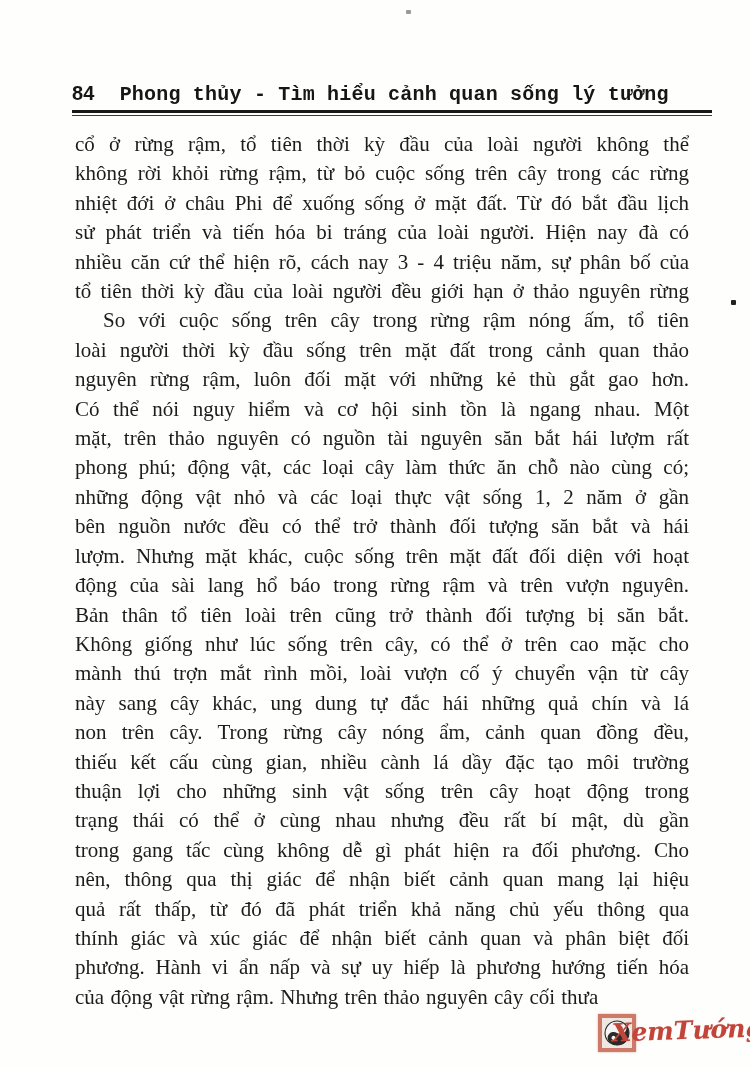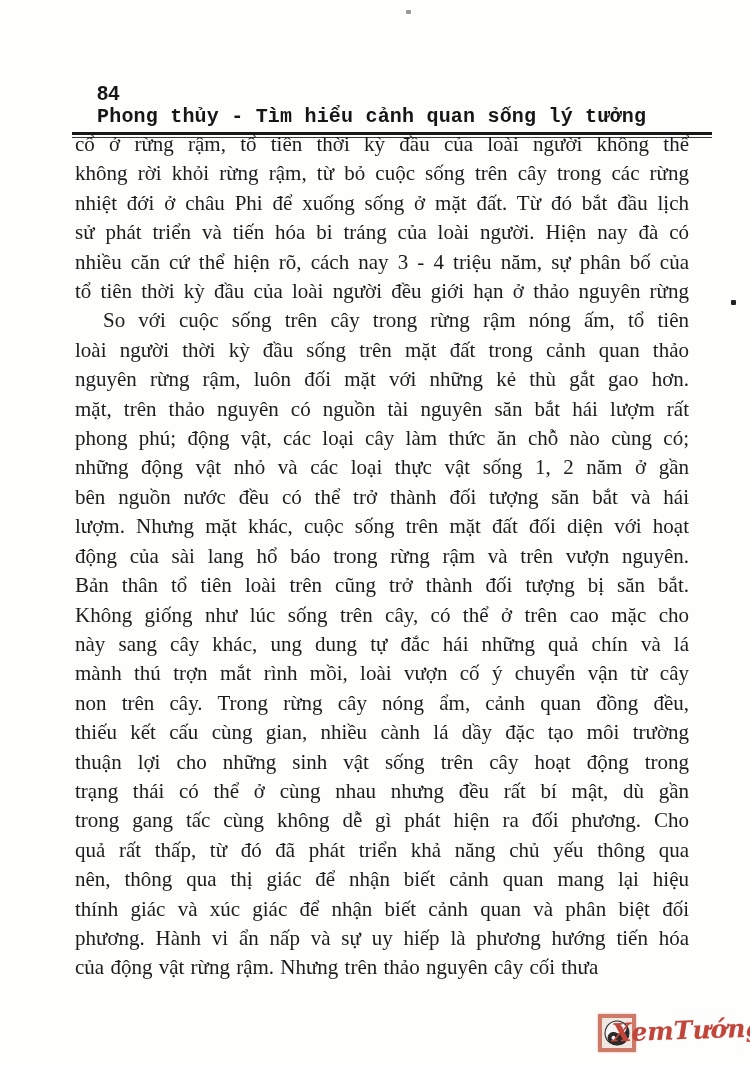--- a/index.html
+++ b/index.html
@@ -16,21 +16,20 @@
   
   .header {
     position:absolute; left:72px; top:82px; width:640px;
   }
   .header-row {
     display:flex; align-items:baseline;
     font-family:"Liberation Sans", sans-serif;
     font-weight:bold; font-size:20px; color:#161616;
     letter-spacing:0.2px;
     padding-bottom:4px;
-    flex-direction:column;
   }
   .page-number { flex:0 0 auto; }
   .header-title { margin-left:25px; flex:0 0 auto;font-family:Liberation Mono, monospace; }
   .header-rule {
     height:2px;
     border-top:3px solid #181818;
     border-bottom:1px solid #3a3a3a;
   }
   
   .body-text {
@@ -91,37 +90,38 @@
         <div class="line">không rời khỏi rừng rậm, từ bỏ cuộc sống trên cây trong các rừng</div>
         <div class="line">nhiệt đới ở châu Phi để xuống sống ở mặt đất. Từ đó bắt đầu lịch</div>
         <div class="line">sử phát triển và tiến hóa bi tráng của loài người. Hiện nay đà có</div>
         <div class="line">nhiều căn cứ thể hiện rõ, cách nay 3 - 4 triệu năm, sự phân bố của</div>
         <div class="line">tổ tiên thời kỳ đầu của loài người đều giới hạn ở thảo nguyên rừng</div>
       </div>
       <div class="paragraph indented">
         <div class="line">So với cuộc sống trên cây trong rừng rậm nóng ấm, tổ tiên</div>
         <div class="line">loài người thời kỳ đầu sống trên mặt đất trong cảnh quan thảo</div>
         <div class="line">nguyên rừng rậm, luôn đối mặt với những kẻ thù gắt gao hơn.</div>
+        <div class="line">Có thể nói nguy hiểm và cơ hội sinh tồn là ngang nhau. Một</div>
         <div class="line">mặt, trên thảo nguyên có nguồn tài nguyên săn bắt hái lượm rất</div>
         <div class="line">phong phú; động vật, các loại cây làm thức ăn chỗ nào cùng có;</div>
         <div class="line">những động vật nhỏ và các loại thực vật sống 1, 2 năm ở gần</div>
         <div class="line">bên nguồn nước đều có thể trở thành đối tượng săn bắt và hái</div>
         <div class="line">lượm. Nhưng mặt khác, cuộc sống trên mặt đất đối diện với hoạt</div>
         <div class="line">động của sài lang hổ báo trong rừng rậm và trên vượn nguyên.</div>
         <div class="line">Bản thân tổ tiên loài trên cũng trở thành đối tượng bị săn bắt.</div>
         <div class="line">Không giống như lúc sống trên cây, có thể ở trên cao mặc cho</div>
+        <div class="line">mành thú trợn mắt rình mồi, loài vượn cố ý chuyển vận từ cây</div>
         <div class="line">này sang cây khác, ung dung tự đắc hái những quả chín và lá</div>
-        <div class="line">mành thú trợn mắt rình mồi, loài vượn cố ý chuyển vận từ cây</div>
         <div class="line">non trên cây. Trong rừng cây nóng ẩm, cảnh quan đồng đều,</div>
         <div class="line">thiếu kết cấu cùng gian, nhiều cành lá dầy đặc tạo môi trường</div>
         <div class="line">thuận lợi cho những sinh vật sống trên cây hoạt động trong</div>
         <div class="line">trạng thái có thể ở cùng nhau nhưng đều rất bí mật, dù gần</div>
         <div class="line">trong gang tấc cùng không dễ gì phát hiện ra đối phương. Cho</div>
+        <div class="line">nên, thông qua thị giác để nhận biết cảnh quan mang lại hiệu</div>
         <div class="line">quả rất thấp, từ đó đã phát triển khả năng chủ yếu thông qua</div>
-        <div class="line">nên, thông qua thị giác để nhận biết cảnh quan mang lại hiệu</div>
         <div class="line">thính giác và xúc giác để nhận biết cảnh quan và phân biệt đối</div>
         <div class="line">phương. Hành vi ẩn nấp và sự uy hiếp là phương hướng tiến hóa</div>
         <div class="line last">của động vật rừng rậm. Nhưng trên thảo nguyên cây cối thưa</div>
       </div>
     </div>
 
   <div class="speck speck-right"></div>
   <div class="speck speck-top"></div>
 
   <div class="watermark">

